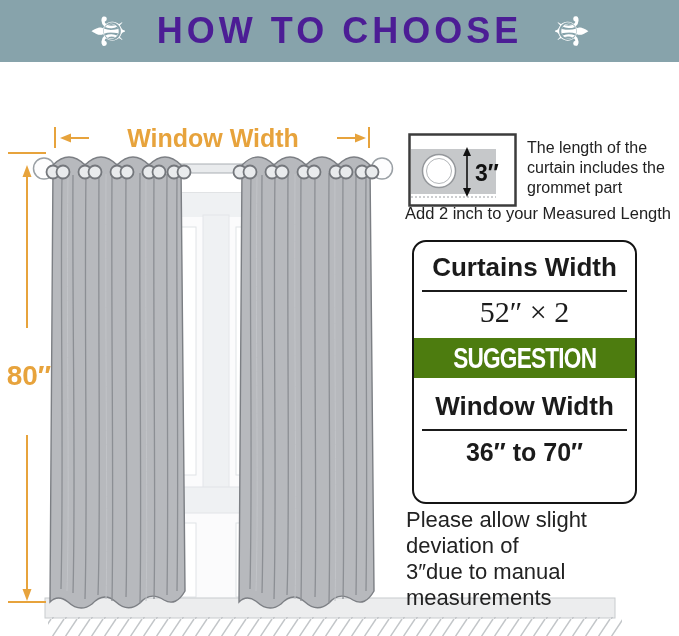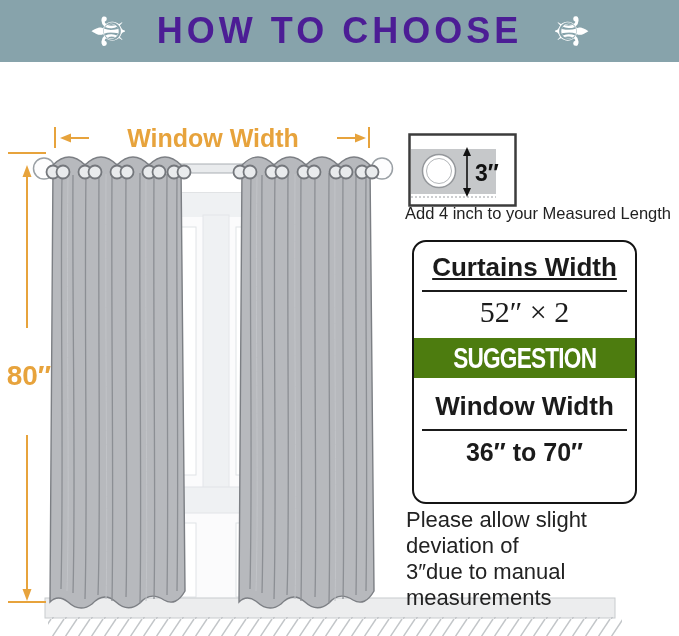--- a/index.html
+++ b/index.html
@@ -15,21 +15,21 @@
   
   .illustration{position:absolute;left:0;top:115px;}
   .svgtxt{font-family:"Liberation Sans", sans-serif;}
   
   .grommet-box{position:absolute;left:408px;top:133px;}
   .grommet-note{position:absolute;left:527px;top:138px;width:152px;font-size:16px;line-height:20px;color:#222;}
   .add-note{position:absolute;left:405px;top:204px;width:274px;font-size:16.5px;color:#222;white-space:nowrap;}
   
   .sbox{position:absolute;left:412px;top:240px;width:221px;height:260px;border:2.5px solid #141414;
         border-radius:14px;background:#fff;overflow:hidden;text-align:center;}
-  .sbox .row-title{font-size:26px;font-weight:bold;margin-top:10px;text-decoration:underline;}
+  .sbox .row-title{font-size:26px;font-weight:bold;margin-top:10px;}
   .sbox .rule{height:0;border:0;border-top:2px solid #1b1b1b;width:93%;margin:7px auto 4px auto;}
   .sbox .value-lg{font-size:30px;font-weight:400;line-height:32px;font-family:Liberation Serif, serif;}
   .sbox .panels{font-size:18px;line-height:19px;margin-top:1px;}
   .sbox .band{margin-top:10px;height:40px;background:#4d7c0f;display:flex;align-items:center;justify-content:center;}
   .sbox .band span{color:#ffffff;font-size:29px;font-weight:bold;letter-spacing:-1px;transform:scaleX(0.78);display:inline-block;}
   .sbox .row-title2{font-size:26px;font-weight:bold;margin-top:13px;}
   .sbox .value-md{font-size:25px;font-weight:700;line-height:30px;margin-top:6px;}
   
   .footnote{position:absolute;left:406px;top:507px;font-size:22px;line-height:26px;color:#222;}
 </style>
@@ -164,21 +164,22 @@
     <rect x="3" y="16" width="85" height="45" fill="#c6c8ca"></rect>
     <line x1="3" y1="64" x2="88" y2="64" stroke="#9b9ea2" stroke-width="1" stroke-dasharray="2,2"></line>
     <circle cx="31" cy="38" r="16.5" fill="#ffffff" stroke="#94979b" stroke-width="1.5"></circle>
     <circle cx="31" cy="38" r="12.5" fill="#ffffff" stroke="#b3b6b9" stroke-width="1"></circle>
     <line x1="59" y1="19" x2="59" y2="59" stroke="#111" stroke-width="1.6"></line>
     <polygon points="59,14 55,23 63,23" fill="#111"></polygon>
     <polygon points="59,64 55,55 63,55" fill="#111"></polygon>
     <text x="67" y="48" class="svgtxt" font-size="23" font-weight="bold" fill="#111">3″</text>
   </svg>
 
-  <div class="add-note">Add 4 inch to your Measured Length</div>
+  <div class="grommet-note">The length of the curtain includes the grommet part</div>
+  <div class="add-note">Add 2 inch to your Measured Length</div>
 
   <div class="sbox">
     <div class="row-title">Curtains Width</div>
     <hr class="rule">
     <div class="value-lg">52″ × 2</div>
     <div class="band">
       <span>SUGGESTION</span>
     </div>
     <div class="row-title2">Window Width</div>
     <hr class="rule">

